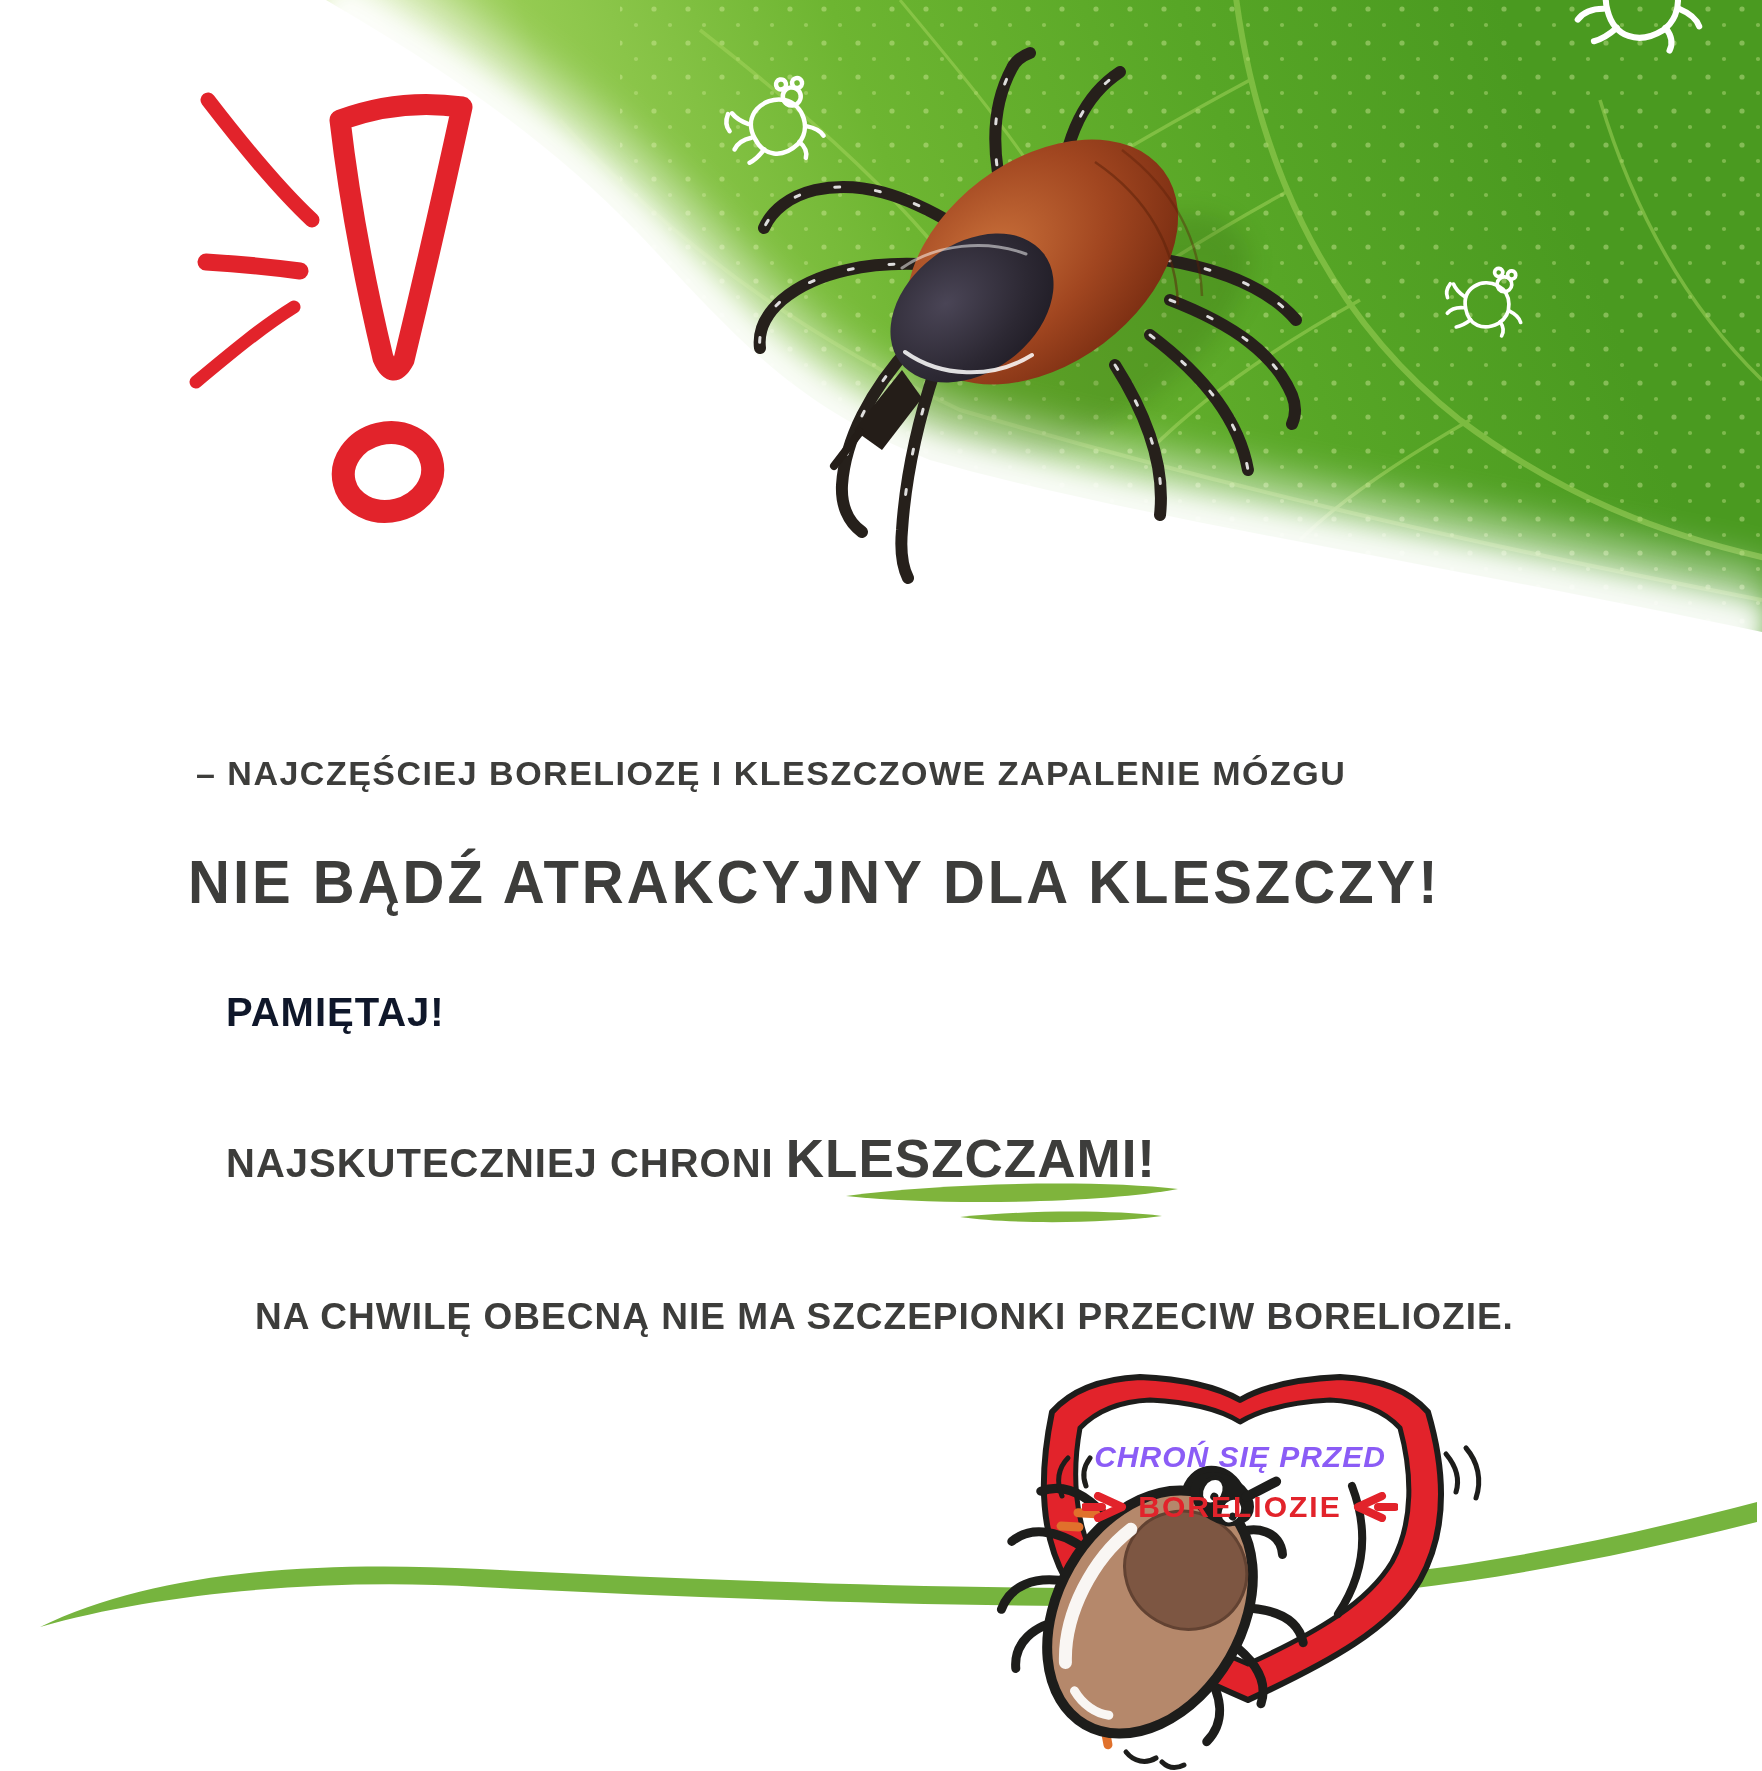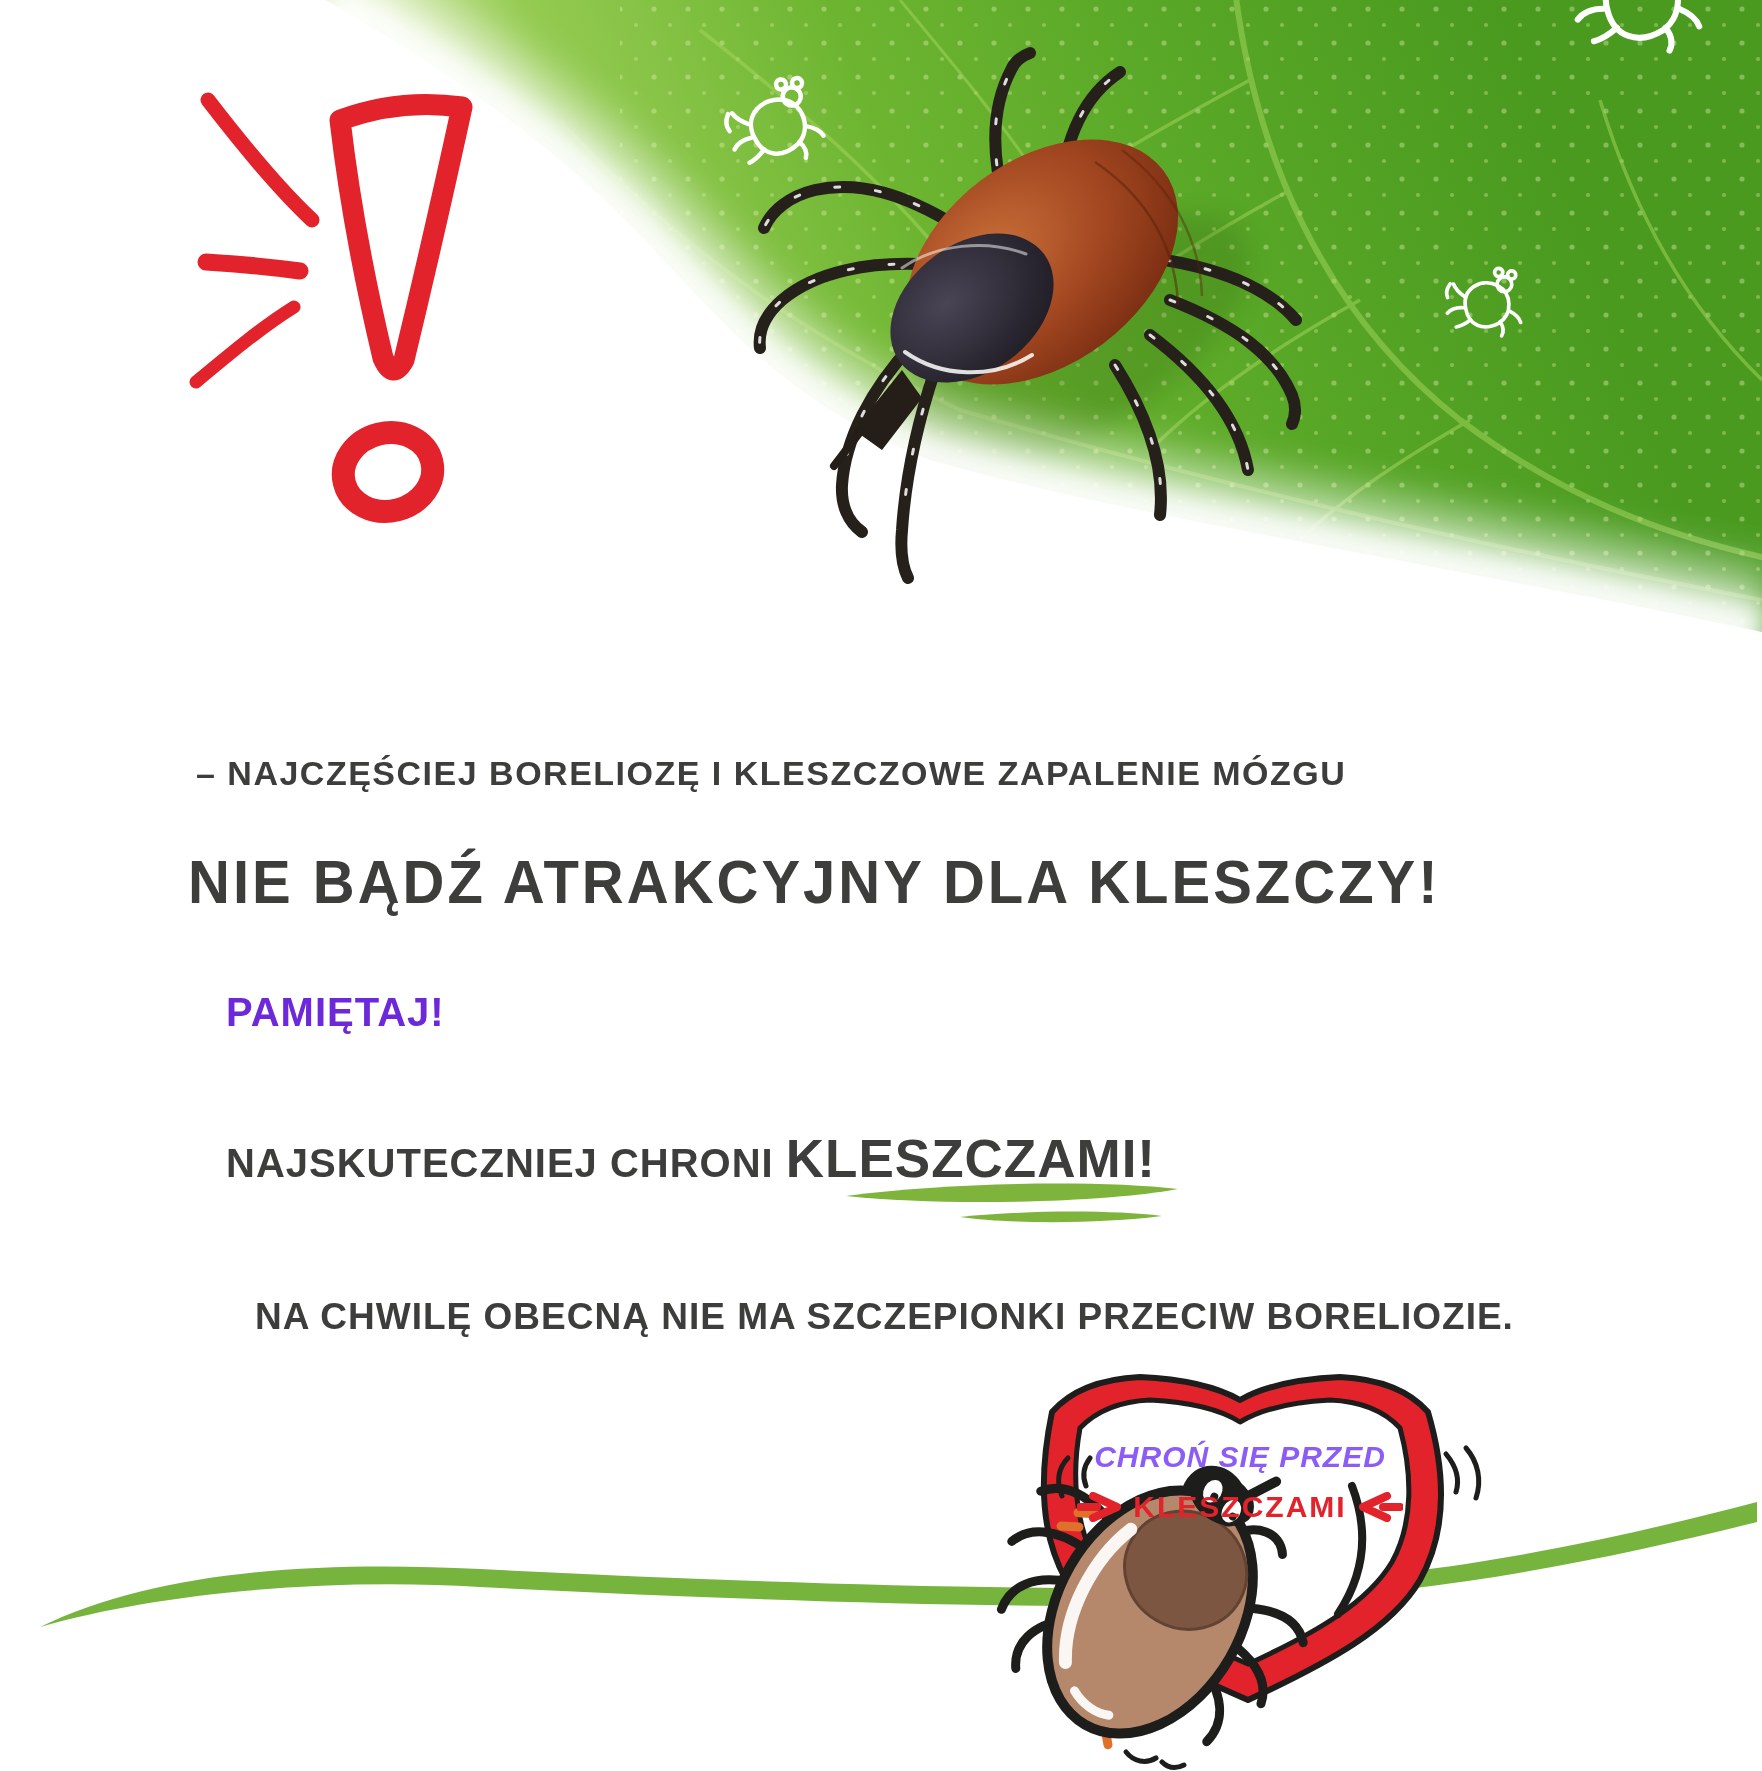--- a/index.html
+++ b/index.html
@@ -5,21 +5,21 @@
   html,body{margin:0;padding:0;background:#ffffff;}
   .poster{
     position:relative;width:1762px;height:1771px;overflow:hidden;background:#ffffff;
     font-family:"Liberation Sans","DejaVu Sans",sans-serif;font-weight:700;color:#3d3d3b;
   }
   .art{position:absolute;left:0;top:0;z-index:1;}
   .txt{position:absolute;z-index:2;white-space:nowrap;}
   .intro1{left:172px;top:692px;font-size:34px;letter-spacing:1.5px;}
   .intro2{left:172px;top:754px;font-size:34px;letter-spacing:1.5px;margin-left:24px;}
   .headline{left:188px;top:846px;font-size:58px;letter-spacing:3px;transform:scaleY(1.06);transform-origin:left top;}
-  .remember{left:226px;top:990px;font-size:40px;letter-spacing:1px;color:#6d28d9;}
+  .remember{left:226px;top:990px;font-size:40px;letter-spacing:1px;color:#0f172a;}
   .kzm{left:226px;top:1058px;font-size:40px;letter-spacing:1px;}
   .protect{left:226px;top:1128px;font-size:40px;letter-spacing:1px;}
   .protect .emph{font-size:53px;letter-spacing:1px;}
   .note{left:240px;top:1296px;font-size:37px;letter-spacing:1px;margin-left:15px;}
   .shield-l1{left:1040px;top:1440px;width:400px;text-align:center;font-size:30px;letter-spacing:1px;color:#8b5cf6;z-index:2;font-style:italic;}
   .shield-l2{left:1040px;top:1490px;width:400px;display:flex;justify-content:center;align-items:center;gap:10px;font-size:30px;letter-spacing:2px;color:#e2232b;z-index:2;}
   .arrow svg{display:block;width:46px;height:30px;}
 </style>
 </head>
 <body>
@@ -212,21 +212,21 @@
   <div class="txt note">NA CHWILĘ OBECNĄ NIE MA SZCZEPIONKI PRZECIW BORELIOZIE.</div>
 
   <div class="txt shield-l1">CHROŃ SIĘ PRZED</div>
   <div class="txt shield-l2">
     <span class="arrow">
       <svg viewBox="0 0 46 30" fill="none" stroke="#e2232b" stroke-width="8" stroke-linecap="round" stroke-linejoin="round">
         <path d="M 3,15 H 20"></path>
           <path d="M 16,4 L 40,15 L 16,26"></path>
       </svg>
     </span>
-    <span>KLESZCZAMI</span>
+    <span>BORELIOZIE</span>
     <span class="arrow">
       <svg viewBox="0 0 46 30" fill="none" stroke="#e2232b" stroke-width="8" stroke-linecap="round" stroke-linejoin="round">
         <path d="M 43,15 H 26"></path>
           <path d="M 30,4 L 6,15 L 30,26"></path>
       </svg>
     </span>
   </div>
 </div>
 
 </body></html>

